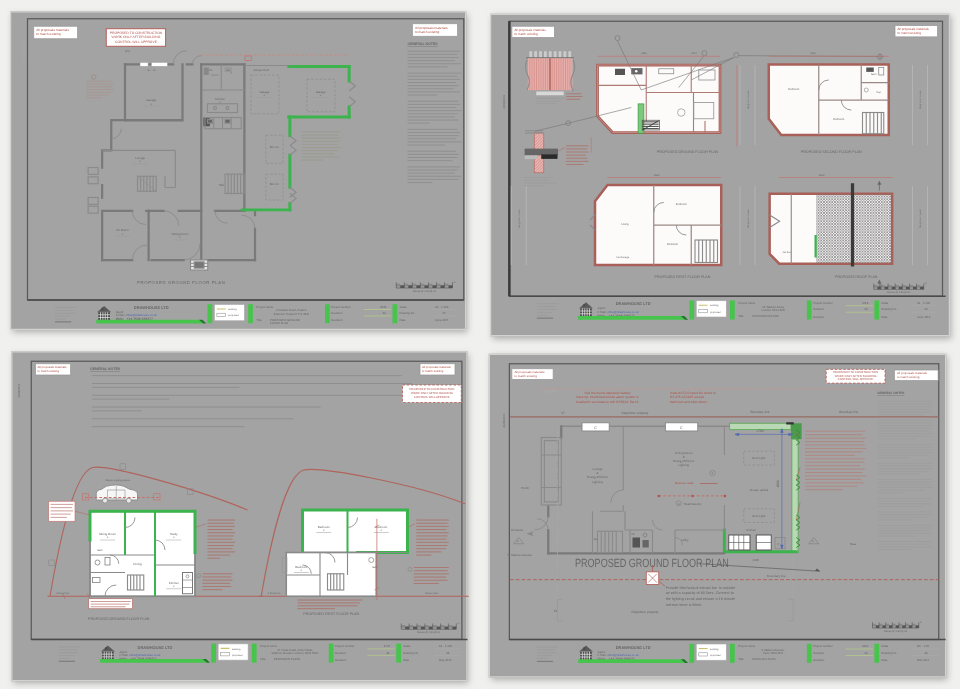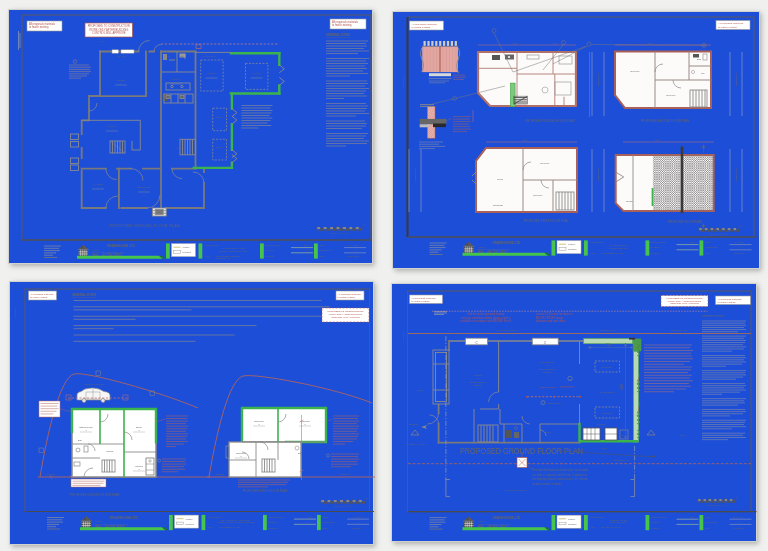--- a/index.html
+++ b/index.html
@@ -1,15 +1,15 @@
 <!DOCTYPE html>
 <html><head><meta charset="utf-8"><title>Plans</title>
 <style>
 html,body{margin:0;padding:0;width:768px;height:551px;background:#f0f0ee;font-family:"Liberation Sans",sans-serif;overflow:hidden}
-.sheet{position:absolute;background:#1d4ed8;border:1px solid #d2d2d0;box-shadow:1.5px 2px 5px rgba(120,120,118,.55);box-sizing:border-box}
+.sheet{position:absolute;background:#a3a3a3;border:1px solid #d2d2d0;box-shadow:1.5px 2px 5px rgba(120,120,118,.55);box-sizing:border-box}
 .sheet svg{filter:blur(0.28px)}
 svg{display:block}
 svg text{font-family:"Liberation Sans",sans-serif;fill:#666}
 .w{stroke:#7a7a7a;stroke-width:1.8;fill:none;stroke-linecap:square}
 .w1{stroke:#8a8a8a;stroke-width:0.9;fill:none}
 .gw{stroke:#3cb44e;stroke-width:2.4;fill:none;stroke-linecap:square}
 .dash{stroke:#909090;stroke-width:0.7;fill:none;stroke-dasharray:2 1.4}
 .rdash{stroke:#c4706a;stroke-width:0.8;fill:none;stroke-dasharray:2.2 1.6}
 .arc{stroke:#8a8a8a;stroke-width:0.7;fill:none}
 .gb{fill:#47c44c}

